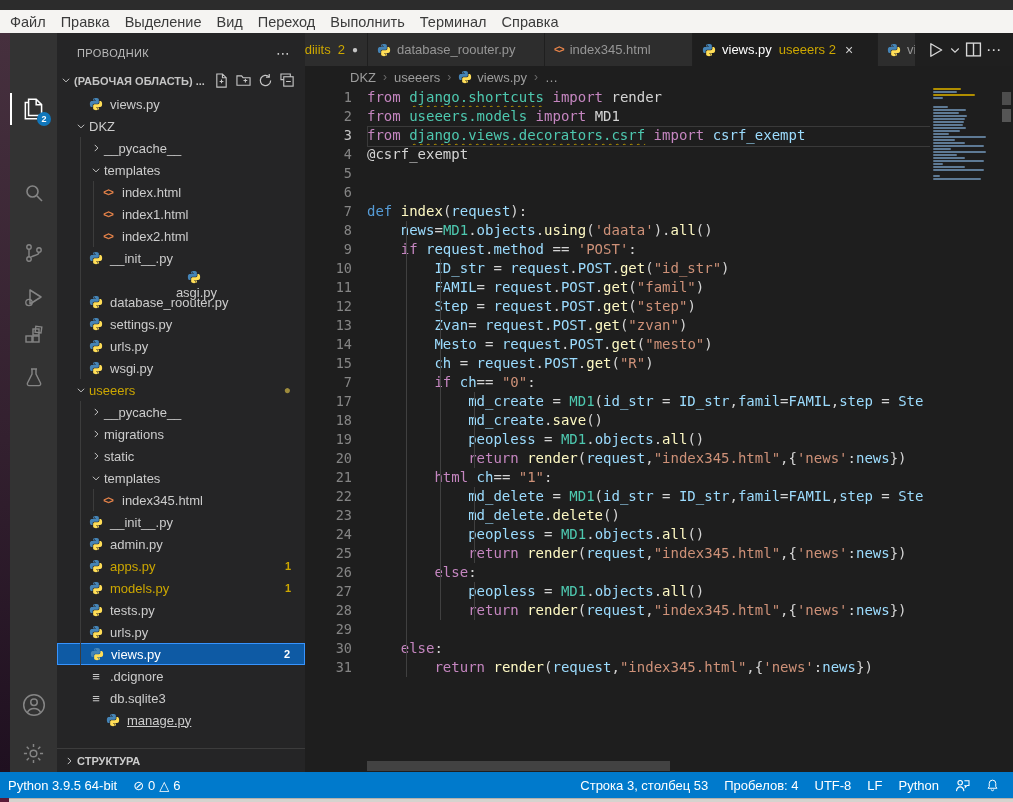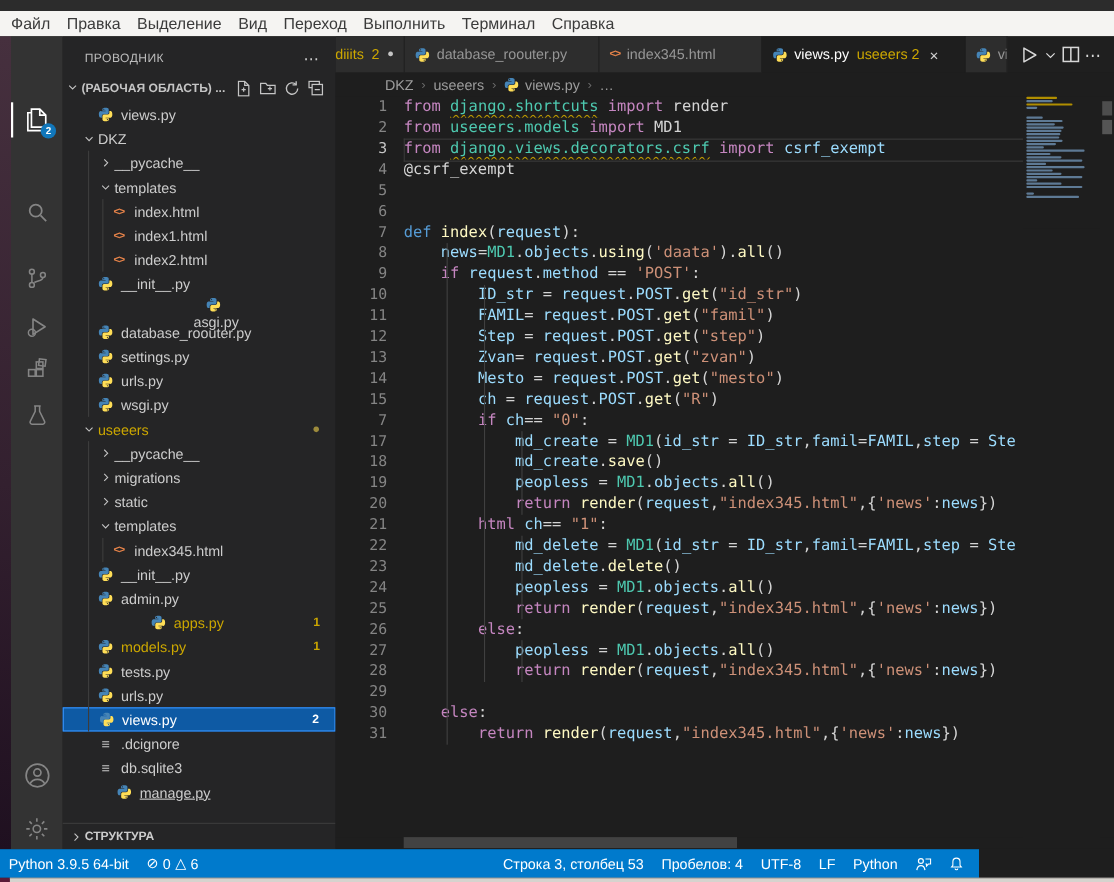--- a/index.html
+++ b/index.html
@@ -74,21 +74,21 @@
 
   #minimap{left:930px;top:88px;width:70px;height:120px;background:#1e1e1e;}
   .mm-line{height:2px;margin:0 0 1px 3px;border-radius:1px;}
   #overview-ruler{left:1000px;top:88px;width:13px;height:673px;background:#1e1e1e;}
   .ov-mark{position:absolute;left:2px;width:9px;background:#4d4d4d;}
 
   #hscroll{left:305px;top:761px;width:708px;height:10px;background:#1e1e1e;}
   #hscroll-thumb{position:absolute;left:62px;top:0;width:303px;height:10px;background:#424242;}
 
   
-  #statusbar{left:0;top:772px;width:890px;height:26px;background:#007acc;color:#ffffff;display:flex;align-items:center;font-size:13px;}
+  #statusbar{left:0;top:772px;width:1013px;height:26px;background:#007acc;color:#ffffff;display:flex;align-items:center;font-size:13px;}
   .sb-item{display:flex;align-items:center;gap:4px;padding:0 8px;height:26px;cursor:pointer;white-space:nowrap;}
   #sb-right{margin-left:auto;display:flex;align-items:center;padding-right:6px;}
   .sb-ico{font-size:13px;}
 </style>
 </head>
 <body>
 
 <div id="app">
   <div class="abs" id="top-strip"></div>
   <div class="abs" id="menubar">
@@ -359,21 +359,21 @@
         </div>
         <div class="tree-row" style="padding-left: 31px;">
           <span class="ficon">
             <svg width="14" height="14" viewBox="0 0 32 32">
               <path fill="#4584b6" d="M15.9 2c-7 0-6.6 3-6.6 3v3.2h6.7v1H6.5S2 8.7 2 15.9c0 7.2 3.9 7 3.9 7h2.3v-3.4s-.1-3.9 3.9-3.9h6.7s3.7.1 3.7-3.6V5.6S23 2 15.9 2zm-3.7 2.1a1.2 1.2 0 1 1 0 2.4 1.2 1.2 0 0 1 0-2.4z"></path>
               <path fill="#ffde57" d="M16.1 30c7 0 6.6-3 6.6-3v-3.2H16v-1h9.5S30 23.3 30 16.1c0-7.2-3.9-7-3.9-7h-2.3v3.4s.1 3.9-3.9 3.9h-6.7s-3.7-.1-3.7 3.6v6.4S9 30 16.1 30zm3.7-2.1a1.2 1.2 0 1 1 0-2.4 1.2 1.2 0 0 1 0 2.4z"></path>
             </svg>
           </span>
           <span>admin.py</span>
         </div>
-        <div class="tree-row yellow" style="padding-left: 31px; margin-left: 48px;">
+        <div class="tree-row yellow" style="padding-left: 31px;">
           <span class="ficon">
             <svg width="14" height="14" viewBox="0 0 32 32">
               <path fill="#4584b6" d="M15.9 2c-7 0-6.6 3-6.6 3v3.2h6.7v1H6.5S2 8.7 2 15.9c0 7.2 3.9 7 3.9 7h2.3v-3.4s-.1-3.9 3.9-3.9h6.7s3.7.1 3.7-3.6V5.6S23 2 15.9 2zm-3.7 2.1a1.2 1.2 0 1 1 0 2.4 1.2 1.2 0 0 1 0-2.4z"></path>
               <path fill="#ffde57" d="M16.1 30c7 0 6.6-3 6.6-3v-3.2H16v-1h9.5S30 23.3 30 16.1c0-7.2-3.9-7-3.9-7h-2.3v3.4s.1 3.9-3.9 3.9h-6.7s-3.7-.1-3.7 3.6v6.4S9 30 16.1 30zm3.7-2.1a1.2 1.2 0 1 1 0-2.4 1.2 1.2 0 0 1 0 2.4z"></path>
             </svg>
           </span>
           <span>apps.py</span>
           <span class="tree-badge">1</span>
         </div>
         <div class="tree-row yellow" style="padding-left: 31px;">

